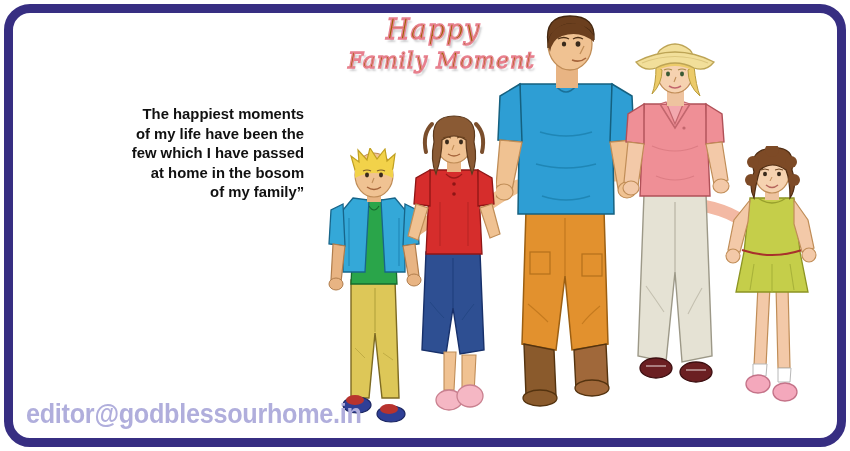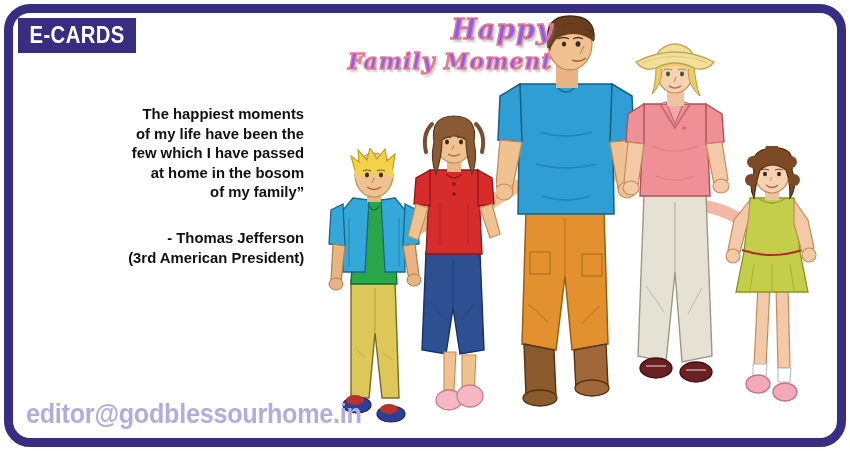--- a/index.html
+++ b/index.html
@@ -82,27 +82,26 @@
 
   
   #title{
     position:absolute;
     left:352px;top:14px;
     z-index:18;
     pointer-events:none;
   }
   #title .t{
     font-family:"DejaVu Serif",serif;
-    font-weight:bold;
+    font-weight:normal;
     font-style:italic;
-    color:#8b5cf6;
+    color:#a16207;
     -webkit-text-stroke:1.4px #e8808f;
     text-shadow:2px 3px 2px rgba(140,140,145,.45);
     white-space:nowrap;
-    text-align:right;
   }
   #title .t1{font-size:27px;margin-left:34px;letter-spacing:1px;}
   #title .t2{font-size:22px;margin-top:3px;margin-left:-4px;letter-spacing:1px;}
 
   
   #scene{position:absolute;left:0;top:0;width:850px;height:451px;z-index:10;}
   .person{position:absolute;}
 </style>
 </head>
 <body>
@@ -359,27 +358,20 @@
     </div>
 
   </div>
 
   <div id="quote">
     <div class="line">The happiest moments</div>
     <div class="line">of my life have been the</div>
     <div class="line">few which I have passed</div>
     <div class="line">at home in the bosom</div>
     <div class="line">of my family”</div>
-    <div id="attrib">
-      <div class="line">-  Thomas Jefferson</div>
-      <div class="line">(3rd American President)</div>
-    </div>
   </div>
 
   <div id="email">editor@godblessourhome.in</div>
 
-  <div id="badge">
-    <span>E-CARDS</span>
-  </div>
 
   <div id="frame"></div>
 
 </div>
 
 </body></html>

